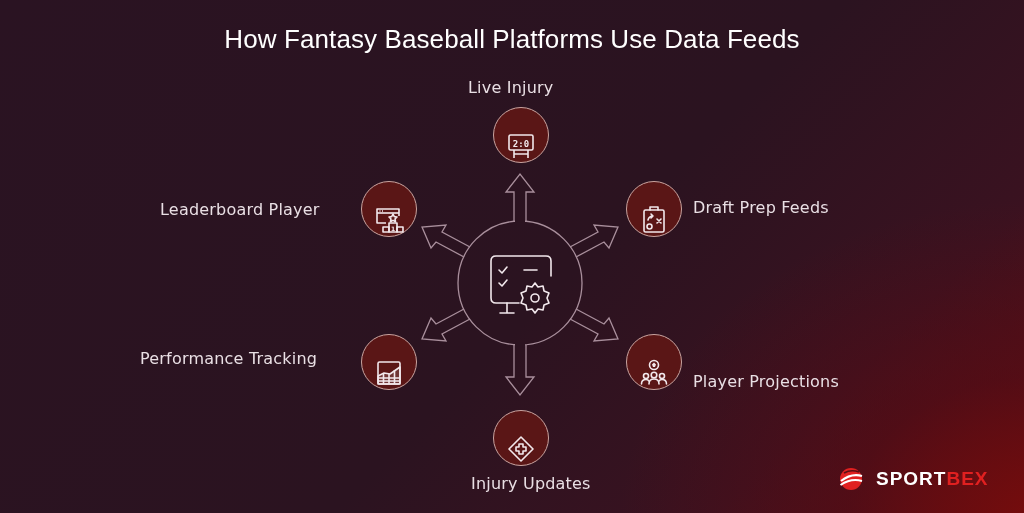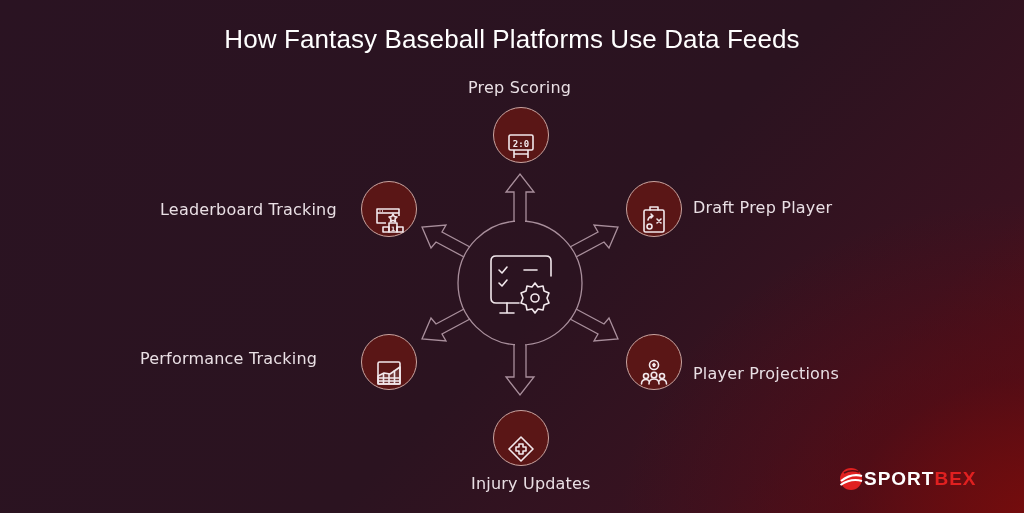--- a/index.html
+++ b/index.html
@@ -27,21 +27,21 @@
       position: absolute; width: 56px; height: 56px; border-radius: 50%;
       background: #5a1616; border: 1.5px solid #c9a4a0;
       display: flex; align-items: flex-end; justify-content: center;
     }
     .node svg { width: 32px; height: 32px; }
     .logo {
       position: absolute; left: 838px; top: 466px; display: flex; align-items: center;
     }
     .logo-text {
       font-family: "Liberation Sans", sans-serif; font-weight: bold;
-      font-size: 19px; letter-spacing: 1px; margin-left: 0;
+      font-size: 19px; letter-spacing: 1px; margin-left: 12px;
     }
     .logo-a { color: #ffffff; }
     .logo-b { color: #e02020; }
   </style>
 </head>
 <body>
 
 <div class="title">How Fantasy Baseball Platforms Use Data Feeds</div>
 
 <svg class="diagram" width="1024" height="513" viewBox="0 0 1024 513">
@@ -83,72 +83,72 @@
     <path d="M519 303 L496 303 Q491 303 491 298 L491 261 Q491 256 496 256 L546 256 Q551 256 551 261 L551 276"></path>
     <path d="M507 303 L507 313 M500 313 L514 313"></path>
     <path d="M499 270 L502 273 L507 267"></path>
     <path d="M499 283 L502 286 L507 280"></path>
     <path d="M524 270 L537 270"></path>
     <circle cx="535" cy="298" r="4"></circle>
     <path d="M535 283 L538 287 L543 286 L544 291 L549 293 L547 298 L549 303 L544 305 L543 310 L538 309 L535 313 L532 309 L527 310 L526 305 L521 303 L523 298 L521 293 L526 291 L527 286 L532 287 Z"></path>
   </g>
 </svg>
 
-<div class="label" style="left:468px; top:78px;">Prep Scoring</div>
+<div class="label" style="left:468px; top:78px;">Live Injury</div>
 <div class="node" style="left:493px; top:107px;">
   <svg viewBox="0 0 32 32" fill="none" stroke="#f2e8ec" stroke-width="1.6" stroke-linejoin="round">
     <rect x="4" y="5" width="24" height="15" rx="1.5"></rect>
     <text x="16" y="16.5" text-anchor="middle" font-size="9" font-weight="bold" fill="#f2e8ec" stroke="none" font-family="DejaVu Sans Mono, monospace">2:0</text>
     <path d="M9 20 L9 28 M23 20 L23 28 M9 24 L23 24"></path>
   </svg>
 </div>
 
 <div class="node" style="left:626px; top:181px;">
   <svg viewBox="0 0 32 32" fill="none" stroke="#f2e8ec" stroke-width="1.6" stroke-linecap="round" stroke-linejoin="round">
     <rect x="6" y="6" width="20" height="22" rx="1.5"></rect>
     <path d="M12 6 L12 3 L20 3 L20 6"></path>
     <circle cx="11.5" cy="22.5" r="2.5"></circle>
     <path d="M10 16 Q11 12 15 12 M13 10 L15 12 L13 14"></path>
     <path d="M19 15 L23 19 M23 15 L19 19"></path>
   </svg>
 </div>
-<div class="label" style="left:693px; top:198px;">Draft Prep Player</div>
+<div class="label" style="left:693px; top:198px;">Draft Prep Feeds</div>
 
 <div class="node" style="left:626px; top:334px;">
   <svg viewBox="0 0 32 32" fill="none" stroke="#f2e8ec" stroke-width="1.6" stroke-linecap="round" stroke-linejoin="round">
     <circle cx="16" cy="8" r="4.5"></circle>
     <path d="M16 5.5 L18 7.5 L17 10 L15 10 L14 7.5 Z" fill="#f2e8ec" stroke="none"></path>
     <circle cx="16" cy="18" r="2.8"></circle>
     <circle cx="8" cy="19" r="2.5"></circle>
     <circle cx="24" cy="19" r="2.5"></circle>
     <path d="M11 27 Q11 22 16 22 Q21 22 21 27"></path>
     <path d="M3.5 27 Q3.5 22.5 8 22.5 Q10 22.5 11 24"></path>
     <path d="M28.5 27 Q28.5 22.5 24 22.5 Q22 22.5 21 24"></path>
   </svg>
 </div>
-<div class="label" style="left:693px; top:364px;">Player Projections</div>
+<div class="label" style="left:693px; top:372px;">Player Projections</div>
 
 <div class="node" style="left:493px; top:410px;">
   <svg viewBox="0 0 32 32" fill="none" stroke="#f2e8ec" stroke-width="1.6" stroke-linejoin="round">
     <path d="M16 4 L28 16 L16 28 L4 16 Z"></path>
     <path d="M14 11 L18 11 L18 14 L21 14 L21 18 L18 18 L18 21 L14 21 L14 18 L11 18 L11 14 L14 14 Z"></path>
   </svg>
 </div>
 <div class="label" style="left:471px; top:474px;">Injury Updates</div>
 
 <div class="label" style="left:140px; top:349px;">Performance Tracking</div>
 <div class="node" style="left:361px; top:334px;">
   <svg viewBox="0 0 32 32" fill="none" stroke="#f2e8ec" stroke-width="1.6" stroke-linejoin="round">
     <rect x="5" y="5" width="22" height="22" rx="1.5"></rect>
     <path d="M5 19 L11 16 L17 17 L27 10 L27 27 L5 27 Z" fill="rgba(242,232,236,0.15)"></path>
     <path d="M5 21 L27 21 M5 24 L27 24 M10.5 16.5 L10.5 27 M16 17 L16 27 M21.5 13 L21.5 27"></path>
   </svg>
 </div>
 
-<div class="label" style="left:160px; top:200px;">Leaderboard Tracking</div>
+<div class="label" style="left:160px; top:200px;">Leaderboard Player</div>
 <div class="node" style="left:361px; top:181px;">
   <svg viewBox="0 0 32 32" fill="none" stroke="#f2e8ec" stroke-width="1.6" stroke-linejoin="round">
     <path d="M13 19 L4 19 L4 5 L26 5 L26 12"></path>
     <path d="M4 9 L26 9"></path>
     <path d="M6.5 7 L7.5 7 M9 7 L10 7"></path>
     <path d="M20 10 L21.3 12.6 L24 13 L22 15 L22.5 17.7 L20 16.4 L17.5 17.7 L18 15 L16 13 L18.7 12.6 Z"></path>
     <rect x="16" y="19" width="8" height="9"></rect>
     <rect x="10" y="23" width="6" height="5"></rect>
     <rect x="24" y="23" width="6" height="5"></rect>
     <text x="20" y="26.5" text-anchor="middle" font-size="6" font-weight="bold" fill="#f2e8ec" stroke="none" font-family="DejaVu Sans, sans-serif">1</text>

